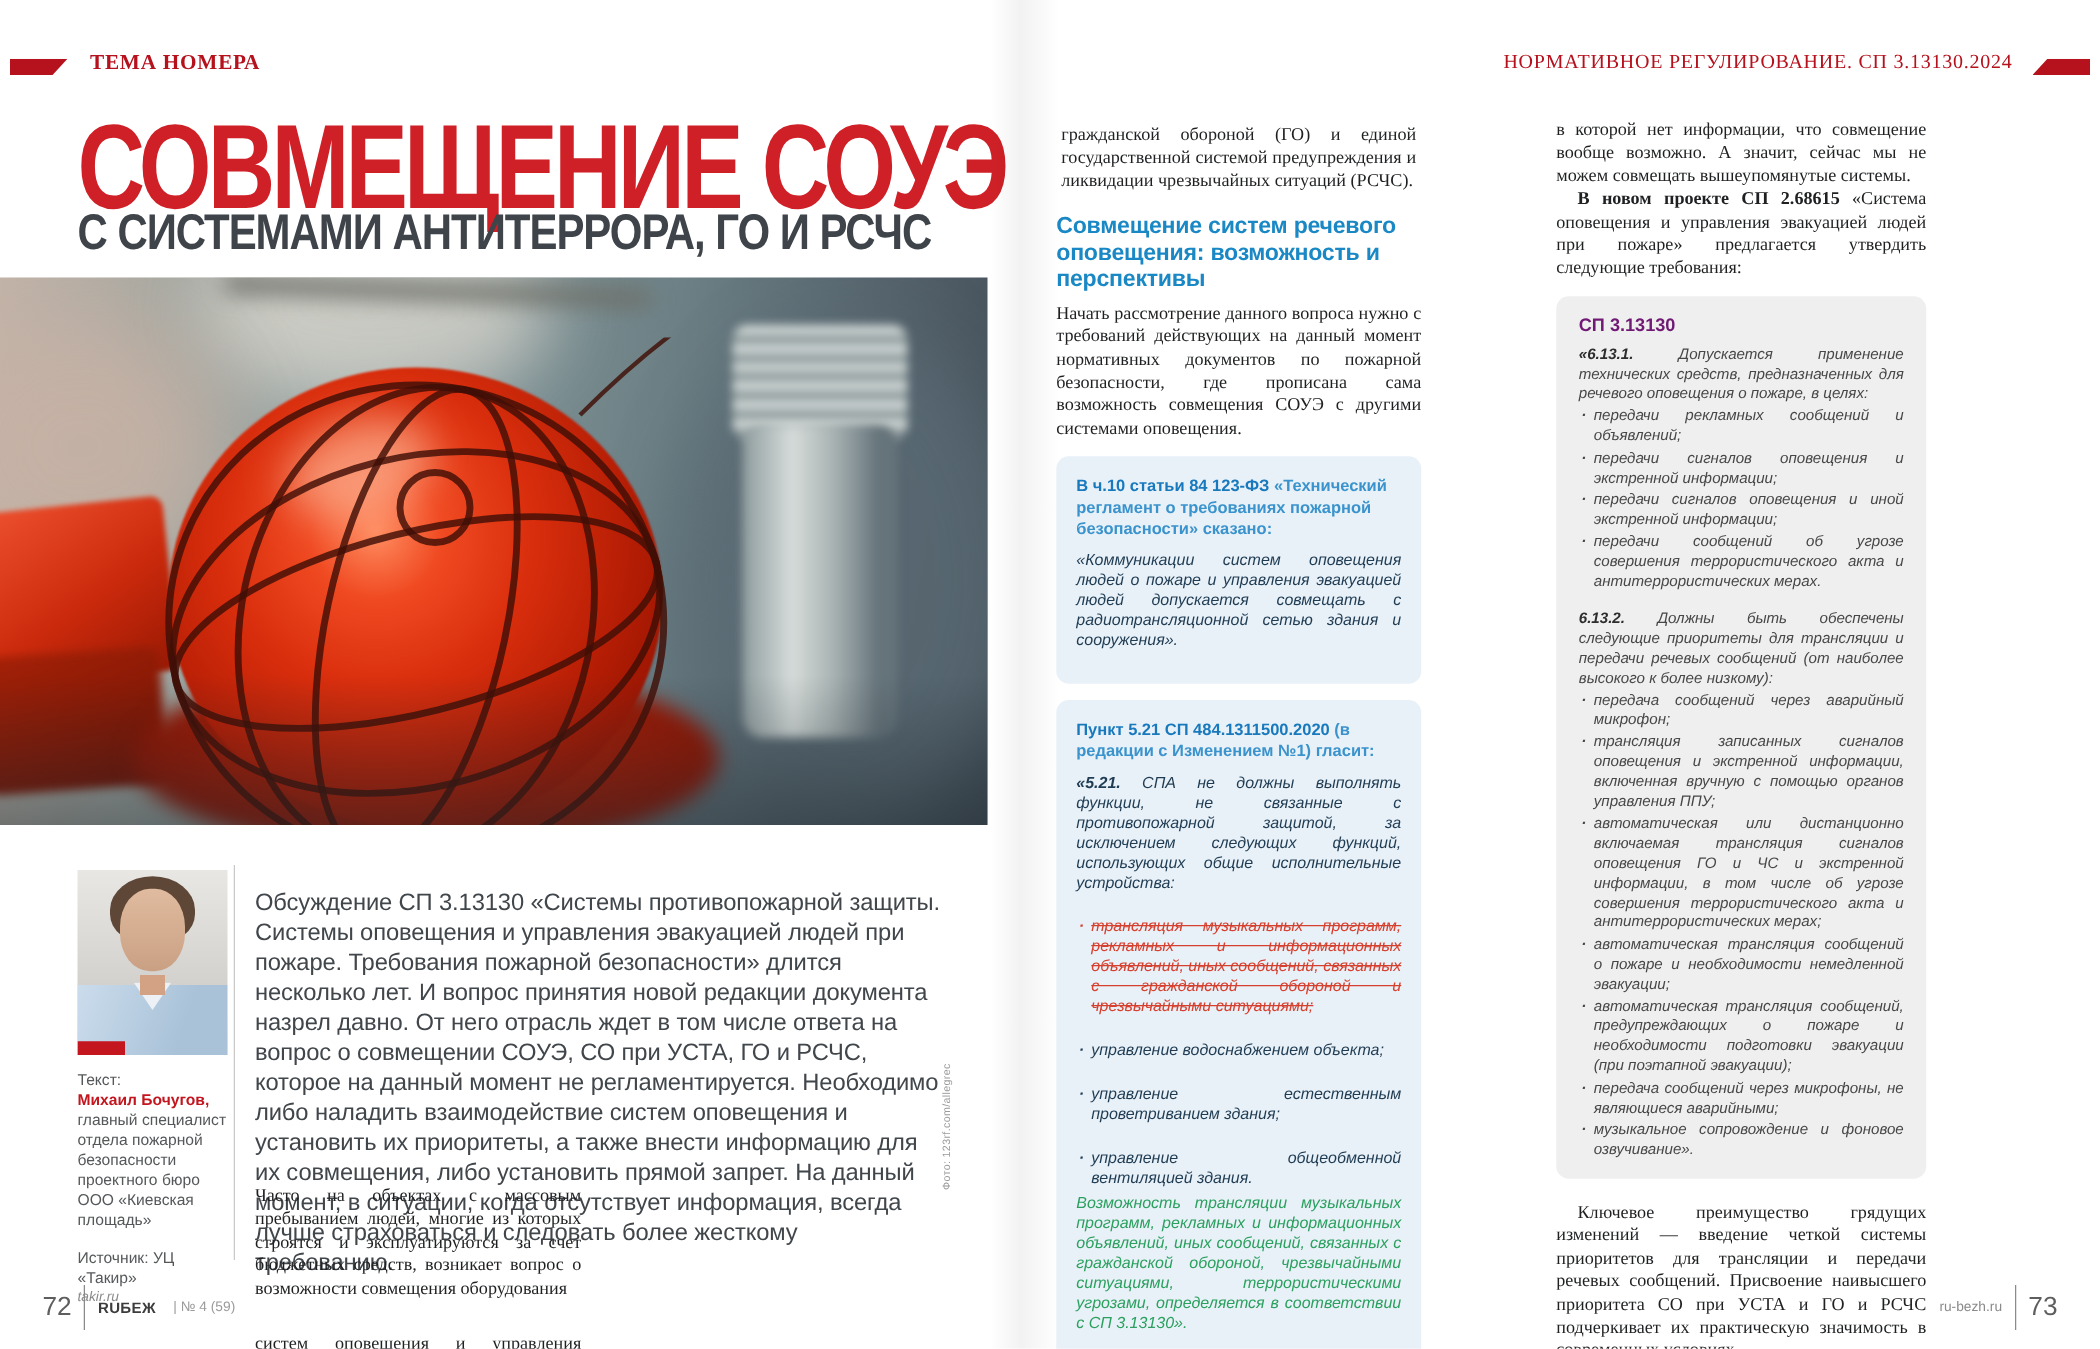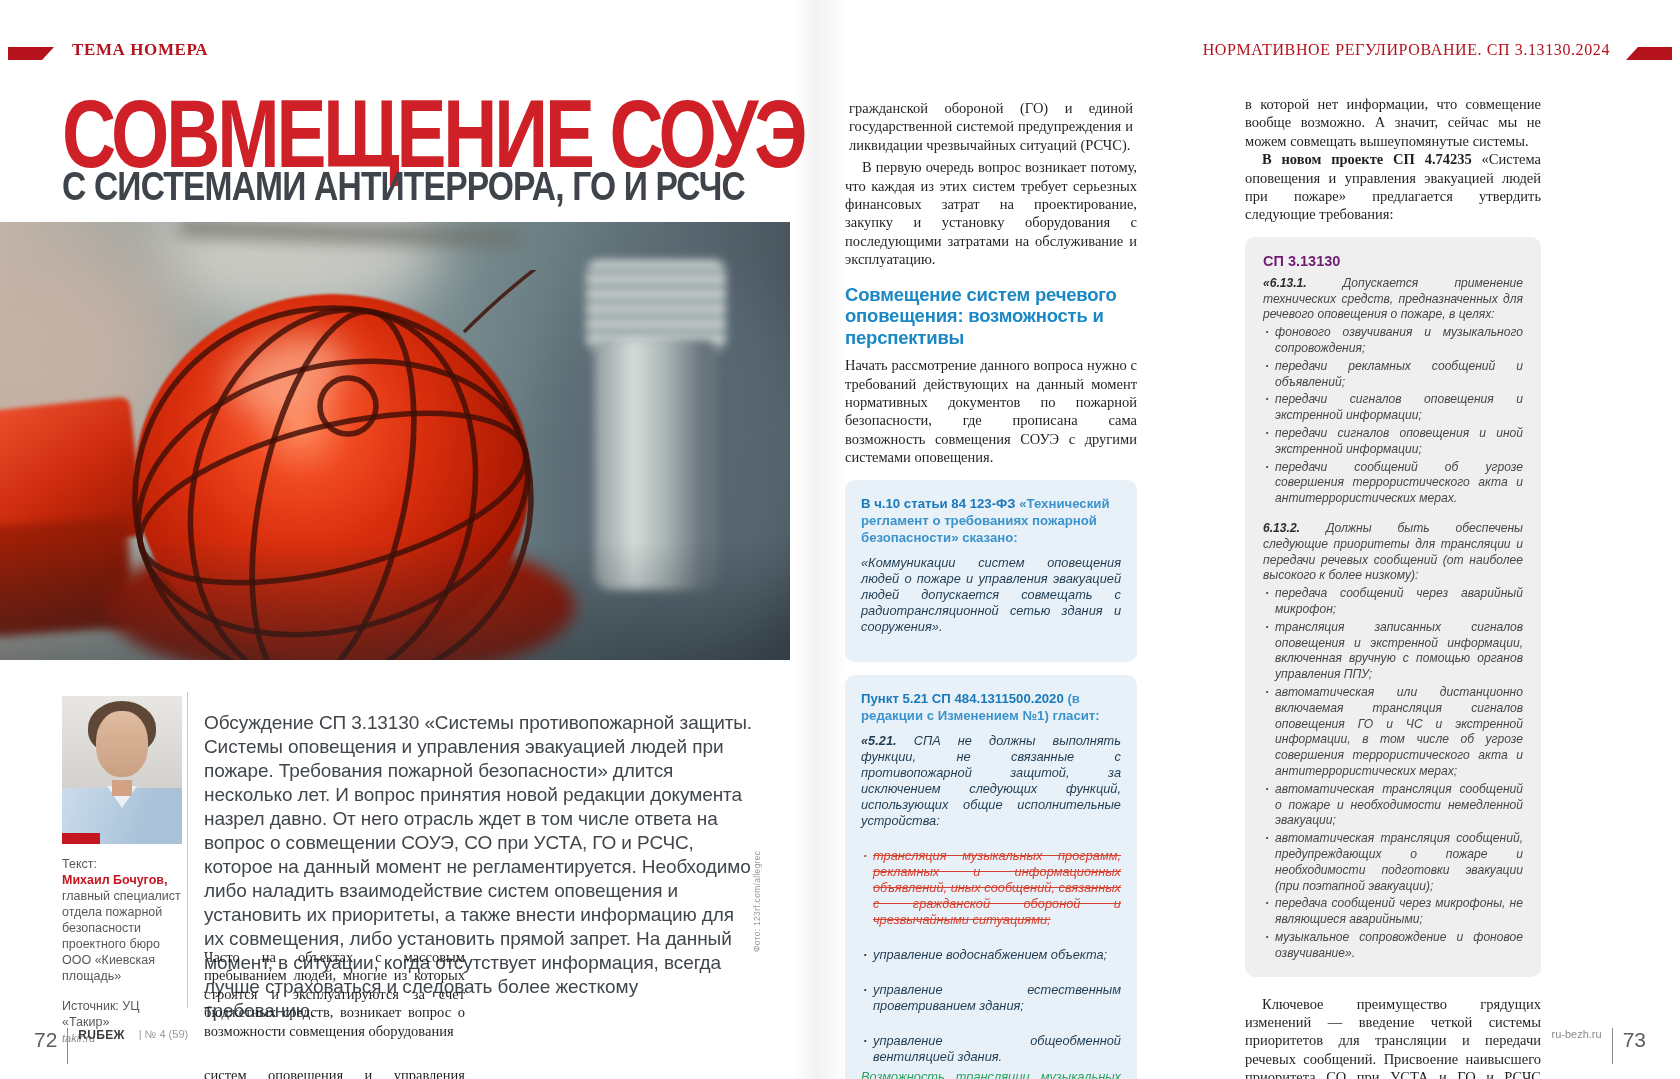--- a/index.html
+++ b/index.html
@@ -95,21 +95,21 @@
   .graybox{background:#efefef;border-radius:10px;padding:16px 18px 15px;margin-top:13px;}
   .gb-head{color:#701a75;font-weight:bold;font-size:14.5px;margin-bottom:7px;}
   .gb-text{font-style:italic;color:#474747;font-size:12.1px;line-height:15.8px;text-align:justify;}
   .gb-text b{color:#2d2d2d;}
   .gb-item{position:relative;padding-left:12px;font-style:italic;color:#474747;
     font-size:12.1px;line-height:15.8px;text-align:justify;margin-top:2px;}
   .gb-item::before{content:"·";position:absolute;left:2px;top:0;font-weight:bold;}
   .gb-gap{height:14px;}
   .mt18{margin-top:18px;}
   
-  .foot{position:absolute;top:1028px;display:flex;gap:10px;}
+  .foot{position:absolute;top:1028px;display:flex;align-items:center;gap:10px;}
   .foot.l{left:34px;}
   .foot.r{right:34px;}
   .pnum{font-size:21px;color:#5e5e5e;}
   .fsep{width:1px;height:36px;background:#8a8a8a;}
   .brand{font-weight:bold;font-size:12px;color:#3c3c3c;letter-spacing:.3px;}
   .issue{font-size:11px;color:#9a9a9a;margin-left:4px;}
   .site{font-size:11px;color:#8a8a8a;}
 </style>
 </head>
 <body>
@@ -172,21 +172,20 @@
   <div class="serif">Часто на объектах с массовым пребыванием людей, многие из которых строятся и эксплуатируются за счет бюджетных средств, возникает вопрос о возможности совмещения оборудования</div>
   <div class="serif">систем оповещения и управления эвакуацией людей при пожаре (СОУЭ) с системами оповещения при угрозе совершения террористического акта (СО при УСТА), системами управления</div>
 </div>
 
 <div class="credit">Фото: 123rf.com/allegrec</div>
 
 <div class="gutter"></div>
 
 <div class="col3">
   <p class="serif" style="margin:4px">гражданской обороной (ГО) и единой государственной системой предупреждения и ликвидации чрезвычайных ситуаций (РСЧС).</p>
-  <p class="serif indent" style="margin:0">В первую очередь вопрос возникает потому, что каждая из этих систем требует серьезных финансовых затрат на проектирование, закупку и установку оборудования с последующими затратами на обслуживание и эксплуатацию.</p>
   <div class="subhead">Совмещение систем речевого оповещения: возможность и перспективы</div>
   <p class="serif" style="margin:0">Начать рассмотрение данного вопроса нужно с требований действующих на данный момент нормативных документов по пожарной безопасности, где прописана сама возможность совмещения СОУЭ с другими системами оповещения.</p>
 
   <div class="infobox">
     <div class="blead">
       <b>В ч.10 статьи 84 123-ФЗ</b><span> «Технический регламент о требованиях пожарной безопасности» сказано:</span>
     </div>
     <div class="bquote">«Коммуникации систем оповещения людей о пожаре и управления эвакуацией людей допускается совмещать с радиотрансляционной сетью здания и сооружения».</div>
   </div>
 
@@ -206,30 +205,29 @@
         <div class="bq-item"><span>управление общеобменной вентиляцией здания.</span></div>
       </div>
     <div class="greennote">Возможность трансляции музыкальных программ, рекламных и информационных объявлений, иных сообщений, связанных с гражданской обороной, чрезвычайными ситуациями, террористическими угрозами, определяется в соответствии с СП 3.13130».</div>
   </div>
 
 </div>
 
 <div class="col4">
   <p class="serif" style="margin:0">в которой нет информации, что совмещение вообще возможно. А значит, сейчас мы не можем совмещать вышеупомянутые системы.</p>
   <p class="serif indent" style="margin:0">
-    <b>В новом проекте СП 4.74235</b><span> «Система оповещения и управления эвакуацией людей при пожаре» предлагается утвердить следующие требования:</span>
+    <b>В новом проекте СП 2.68615</b><span> «Система оповещения и управления эвакуацией людей при пожаре» предлагается утвердить следующие требования:</span>
   </p>
 
   <div class="graybox">
     <div class="gb-head">СП 3.13130</div>
     <div class="gb-text">
       <b>«6.13.1.</b><span> Допускается применение технических средств, предназначенных для речевого оповещения о пожаре, в целях:</span>
     </div>
     <div>
-        <div class="gb-item"><span>фонового озвучивания и музыкального сопровождения;</span></div>
         <div class="gb-item"><span>передачи рекламных сообщений и объявлений;</span></div>
         <div class="gb-item"><span>передачи сигналов оповещения и экстренной информации;</span></div>
         <div class="gb-item"><span>передачи сигналов оповещения и иной экстренной информации;</span></div>
         <div class="gb-item"><span>передачи сообщений об угрозе совершения террористического акта и антитеррористических мерах.</span></div>
       </div>
     <div class="gb-gap"></div>
     <div class="gb-text">
       <b>6.13.2.</b><span> Должны быть обеспечены следующие приоритеты для трансляции и передачи речевых сообщений (от наиболее высокого к более низкому):</span>
     </div>
     <div>

